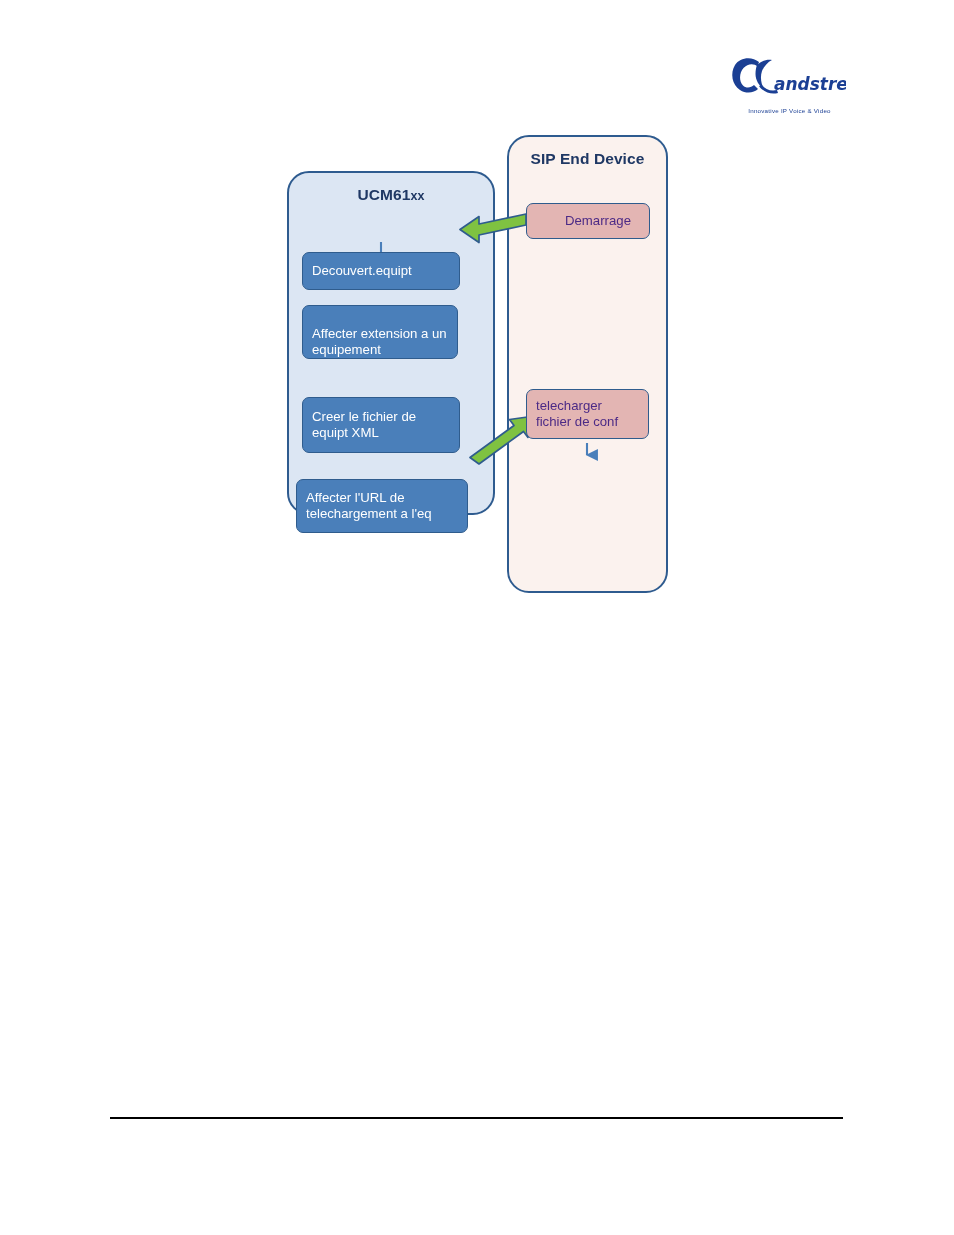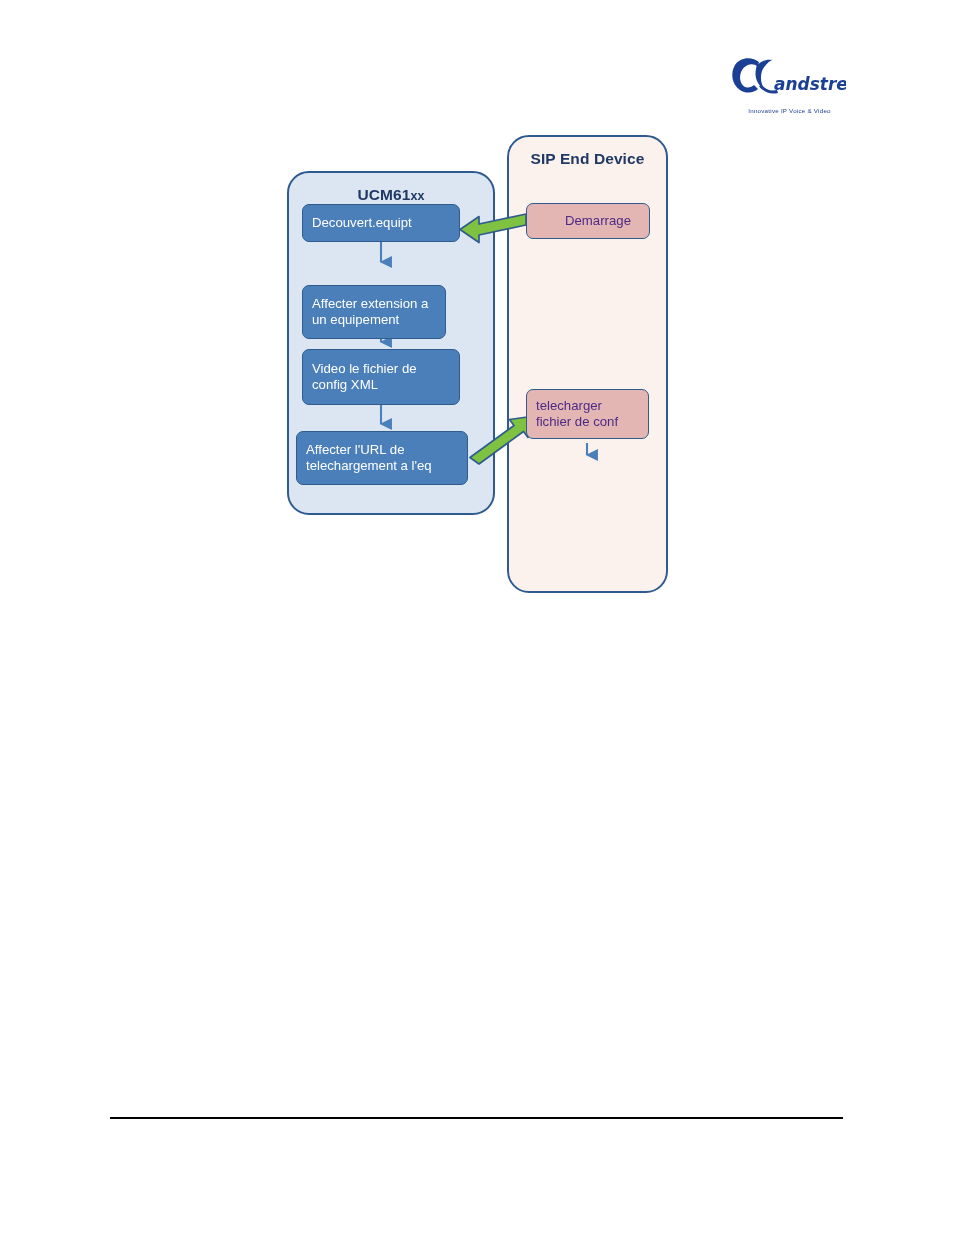--- a/index.html
+++ b/index.html
@@ -102,34 +102,35 @@
     display: flex;
     align-items: center;
     padding: 0 9px;
     line-height: 1.23;
   }
   .node-blue {
     background: #4a7fba;
     border: 1.6px solid #2f5c8d;
     color: #ffffff;
     font-size: 13.2px;
+    margin-top: 48px;
   }
   .node-pink {
     background: #e3b5b3;
     border: 1.6px solid #2f5c8d;
     color: #4c2a86;
     font-size: 13.2px;
   }
   .node-text { display: block; width: 100%; }
   .node-center { justify-content: flex-end; padding-left: 29px; }
   .node-center .node-text { text-align: center; }
 
   
   #node-decouvert        { left: 19px;  top: 73px;  width: 158px; height: 38px; }
-  #node-affecter         { left: 19px;  top: 154px; width: 144px; height: 54px; }
+  #node-affecter         { left: 19px;  top: 126px; width: 156px; height: 54px; align-items: flex-end; }
   #node-creer-xml        { left: 19px;  top: 218px; width: 158px; height: 56px; }
   #node-envoyer-url      { left: 13px;  top: 300px; width: 172px; height: 54px; }
 
   
   #node-demarrage        { left: 243px; top: 72px;  width: 124px; height: 36px; }
   #node-telecharger      { left: 243px; top: 258px; width: 123px; height: 50px; }
   #node-redemarrage      { left: 243px; top: 331px; width: 124px; height: 50px; }
 
   
   #arrow-layer { pointer-events: none; }
@@ -191,21 +192,21 @@
     <path d="M187,326.5 L231,294.5 L226.5,288.5 L248,285.5 L245,306.5 L240.5,300.5 L196,333 Z" fill="#7fc241" stroke="#2f5c8d" stroke-width="1.7" stroke-linejoin="round"></path>
   </svg>
 
   <div class="node node-blue" id="node-decouvert">
     <span class="node-text">Decouvert.equipt</span>
   </div>
   <div class="node node-blue" id="node-affecter">
     <span class="node-text">Affecter extension a un equipement</span>
   </div>
   <div class="node node-blue" id="node-creer-xml">
-    <span class="node-text">Video le fichier de config XML</span>
+    <span class="node-text">Creer le fichier de equipt XML</span>
   </div>
   <div class="node node-blue" id="node-envoyer-url">
     <span class="node-text">Affecter l'URL de telechargement a l'eq</span>
   </div>
 
   <div class="node node-pink node-center" id="node-demarrage">
     <span class="node-text">Demarrage</span>
   </div>
   <div class="node node-pink" id="node-telecharger">
     <span class="node-text">telecharger fichier de conf</span>

